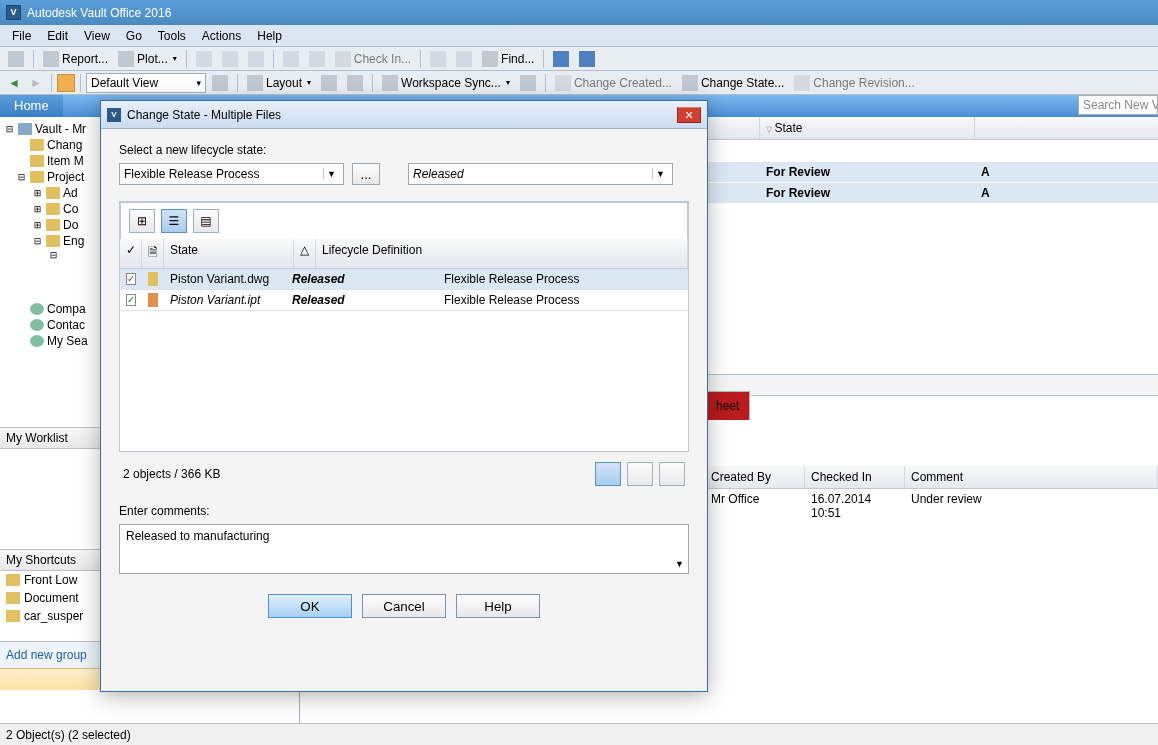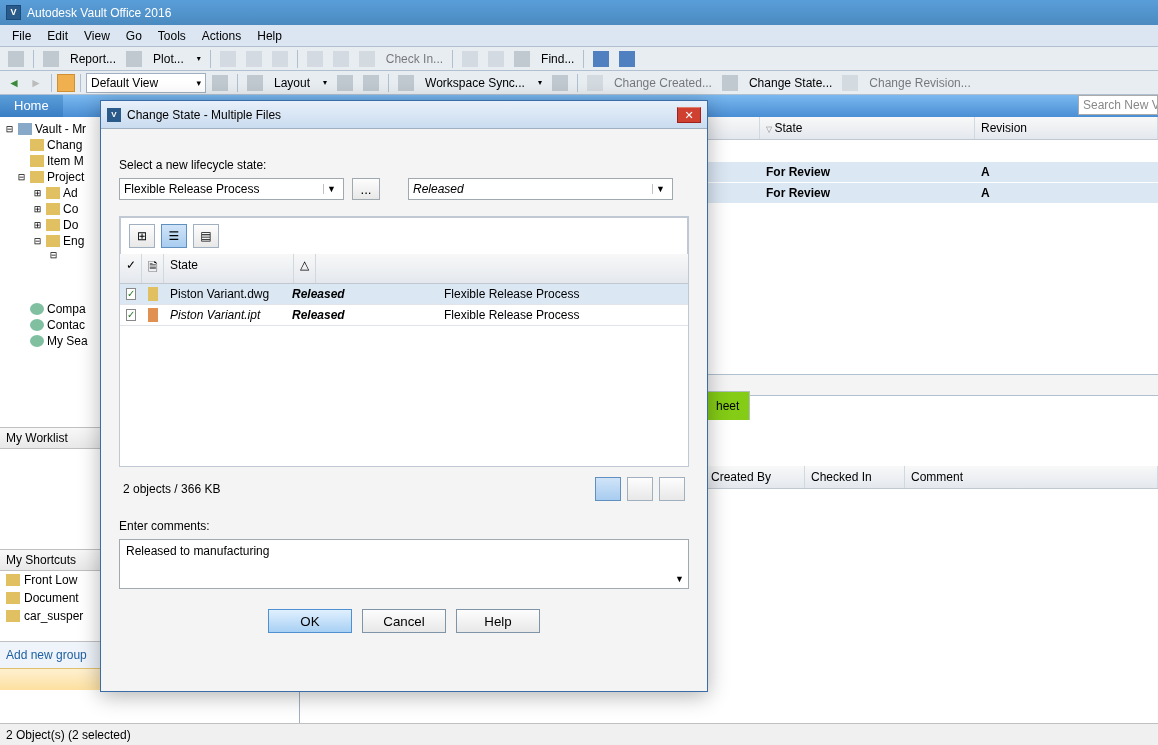--- a/index.html
+++ b/index.html
@@ -8,21 +8,21 @@
 
 .title-bar { height: 25px; background: linear-gradient(#5a9ed9, #4a8ac0); display: flex; align-items: center; padding: 0 6px; color: #fff; }
 .title-bar .logo { width: 15px; height: 15px; background: #2a5a8a; border: 1px solid #1a4a7a; display: inline-block; margin-right: 6px; font-size: 9px; color: #fff; text-align: center; line-height: 13px; font-weight: bold; }
 
 
 .menu-bar { height: 22px; background: #dbe6f2; display: flex; align-items: center; padding: 0 4px; border-bottom: 1px solid #b0c0d0; }
 .menu-bar span { padding: 3px 8px; cursor: default; }
 
 
 .toolbar { height: 24px; background: #e8edf2; border-bottom: 1px solid #b0c0d0; display: flex; align-items: center; padding: 0 4px; gap: 2px; }
-.tb-btn { padding: 2px 4px; display: inline-flex; align-items: center; gap: 11px; cursor: default; }
+.tb-btn { padding: 2px 4px; display: inline-flex; align-items: center; gap: 3px; cursor: default; }
 .tb-btn.disabled { opacity: 0.5; }
 .tb-sep { width: 1px; height: 18px; background: #b0c0d0; margin: 0 3px; }
 .tb-icon { width: 16px; height: 16px; background: #c0c8d0; display: inline-block; }
 .tb-dd::after { content: "▾"; font-size: 8px; margin-left: 2px; }
 .view-select { width: 120px; height: 20px; border: 1px solid #a0b0c0; background: #fff; padding: 0 4px; display: inline-flex; align-items: center; justify-content: space-between; }
 .view-select::after { content: "▾"; font-size: 9px; }
 .nav-arrow { width: 20px; height: 18px; display: inline-flex; align-items: center; justify-content: center; }
 .orange-nav { width: 18px; height: 18px; background: #f0b050; border: 1px solid #d09030; }
 
 
@@ -48,34 +48,34 @@
 .lefttool { height: 22px; background: linear-gradient(#fef0d0, #fde0a0); border-top: 1px solid #e0c070; display: flex; align-items: center; padding: 0 6px; gap: 3px; }
 .lefttool .ico { width: 16px; height: 16px; background: #d0b070; }
 .right-pane { flex: 1; display: flex; flex-direction: column; background: #fff; }
 .grid-hdr { display: flex; background: linear-gradient(#f8f8f8, #e4e8ee); border-bottom: 1px solid #c0c8d0; }
 .grid-hdr .col { padding: 4px 6px; border-right: 1px solid #d0d8e0; }
 .grid-hdr .col.sorted::before { content: "▽ "; font-size: 8px; color: #888; }
 .grid-rows { flex: 0 0 auto; font-weight: bold; }
 .grid-row { display: flex; background: #dbe8f4; border-bottom: 1px solid #fff; }
 .grid-row .cell { padding: 3px 6px; }
 .tab-strip { height: 22px; border-top: 1px solid #b0c0d0; border-bottom: 1px solid #b0c0d0; background: #f4f4f4; display: flex; align-items: center; }
-.tab-strip .tab { padding: 7px 10px; background: #84cc16; border: 1px solid #b0c0c0; border-bottom: none; margin-top: 40px; }
+.tab-strip .tab { padding: 7px 10px; background: #b91c1c; border: 1px solid #b0c0c0; border-bottom: none; margin-top: 40px; }
 .detail-hdr { display: flex; background: linear-gradient(#f8f8f8, #e4e8ee); border-bottom: 1px solid #c0c8d0; margin-top: 20px; }
 .detail-hdr .col { padding: 4px 6px; border-right: 1px solid #d0d8e0; }
 .detail-row { display: flex; }
 .detail-row .cell { padding: 3px 6px; }
 
 .status-bar { position: absolute; bottom: 0; left: 0; right: 0; height: 22px; background: #f0f0f0; border-top: 1px solid #c0c0c0; display: flex; align-items: center; padding: 0 6px; }
 
 
 .dialog { position: absolute; left: 100px; top: 100px; width: 608px; height: 592px; background: #f4f4f4; border: 1px solid #3a6da8; box-shadow: 0 4px 20px rgba(0,0,0,0.3); }
 .dlg-title { height: 28px; background: linear-gradient(#e8f0fa, #cadcf0); display: flex; align-items: center; padding: 0 6px; border-bottom: 1px solid #a0b0c0; }
 .dlg-title .logo { width: 14px; height: 14px; background: #2a5a8a; color: #fff; font-size: 8px; text-align: center; line-height: 14px; font-weight: bold; margin-right: 6px; }
 .dlg-close { margin-left: auto; width: 24px; height: 16px; background: #d04030; color: #fff; text-align: center; line-height: 14px; font-size: 11px; border: 1px solid #a02020; border-top-color: #e08070; }
-.dlg-body { padding: 29px 18px; }
+.dlg-body { padding: 14px 18px; }
 .dlg-label { margin-bottom: 6px; }
 .dlg-row { display: flex; gap: 8px; margin-bottom: 16px; }
 .combo { height: 22px; border: 1px solid #a0a8b0; background: #fff; display: flex; align-items: center; padding: 0 4px; }
 .combo .arrow { margin-left: auto; width: 16px; text-align: center; font-size: 9px; border-left: 1px solid #c0c0c0; }
 .italic { font-style: italic; }
 .ellips-btn { width: 28px; height: 22px; border: 1px solid #a0a8b0; background: linear-gradient(#fdfdfd,#e8e8e8); }
 .viewbtns { display: flex; gap: 6px; padding: 6px 8px; border: 1px solid #c0c8d4; border-bottom: none; background: #fff; }
 .viewbtn { width: 26px; height: 24px; border: 1px solid #a0b0c0; background: linear-gradient(#fdfdfd,#e8e8e8); display: flex; align-items: center; justify-content: center; }
 .viewbtn.active { background: linear-gradient(#d0e4f8,#a8ccf0); border-color: #6090c0; }
 .dlg-grid { border: 1px solid #c0c8d4; background: #fff; }
@@ -304,21 +304,20 @@
       <span class="ico"></span>
       <span class="ico"></span>
       <span style="font-size:9px;">»</span>
     </div>
   </div>
 
   <div class="right-pane">
     <div class="grid-hdr">
       <div class="col" style="width:460px;"></div>
       <div class="col sorted" style="width:215px;">State</div>
-      <div class="col" style="flex:1;">Revision</div>
     </div>
     <div style="height:22px;"></div>
     <div class="grid-rows">
       <div class="grid-row">
         <div class="cell" style="width:460px;"></div>
         <div class="cell" style="width:215px;">For Review</div>
         <div class="cell" style="flex:1;">A</div>
       </div>
       <div class="grid-row">
         <div class="cell" style="width:460px;"></div>
@@ -330,20 +329,26 @@
     <div class="tab-strip">
       <div style="width:405px;"></div>
       <div class="tab">heet</div>
     </div>
     <div style="height:50px;"></div>
     <div class="detail-hdr">
       <div class="col" style="width:405px;"></div>
       <div class="col" style="width:100px;">Created By</div>
       <div class="col" style="width:100px;">Checked In</div>
       <div class="col" style="flex:1;">Comment</div>
+    </div>
+    <div class="detail-row">
+      <div class="cell" style="width:405px;"></div>
+      <div class="cell" style="width:100px;">Mr Office</div>
+      <div class="cell" style="width:100px;">16.07.2014 10:51</div>
+      <div class="cell" style="flex:1;">Under review</div>
     </div>
   </div>
 </div>
 
 <div class="status-bar">
   <span>2 Object(s) (2 selected)</span>
 </div>
 
 <div class="dialog">
   <div class="dlg-title">
@@ -375,20 +380,21 @@
           </div>
         <div class="viewbtn">
             <span>▤</span>
           </div>
       </div>
       <div class="dlg-grid-hdr">
         <div class="c" style="width:22px;">✓</div>
         <div class="c" style="width:22px;">🗎</div>
         <div class="c" style="width:130px;">State</div>
         <div class="c" style="width:22px;">△</div>
+        <div class="c" style="flex:1;">Lifecycle Definition</div>
       </div>
       <div class="dlg-grid-body">
         <div class="dlg-grid-row sel">
           <div class="c" style="width:22px;">
               <span class="chk">✓</span>
             </div>
           <div class="c" style="width:22px;">
               <span class="filei"></span>
             </div>
           <div class="c" style="width:122px;">Piston Variant.dwg</div>

